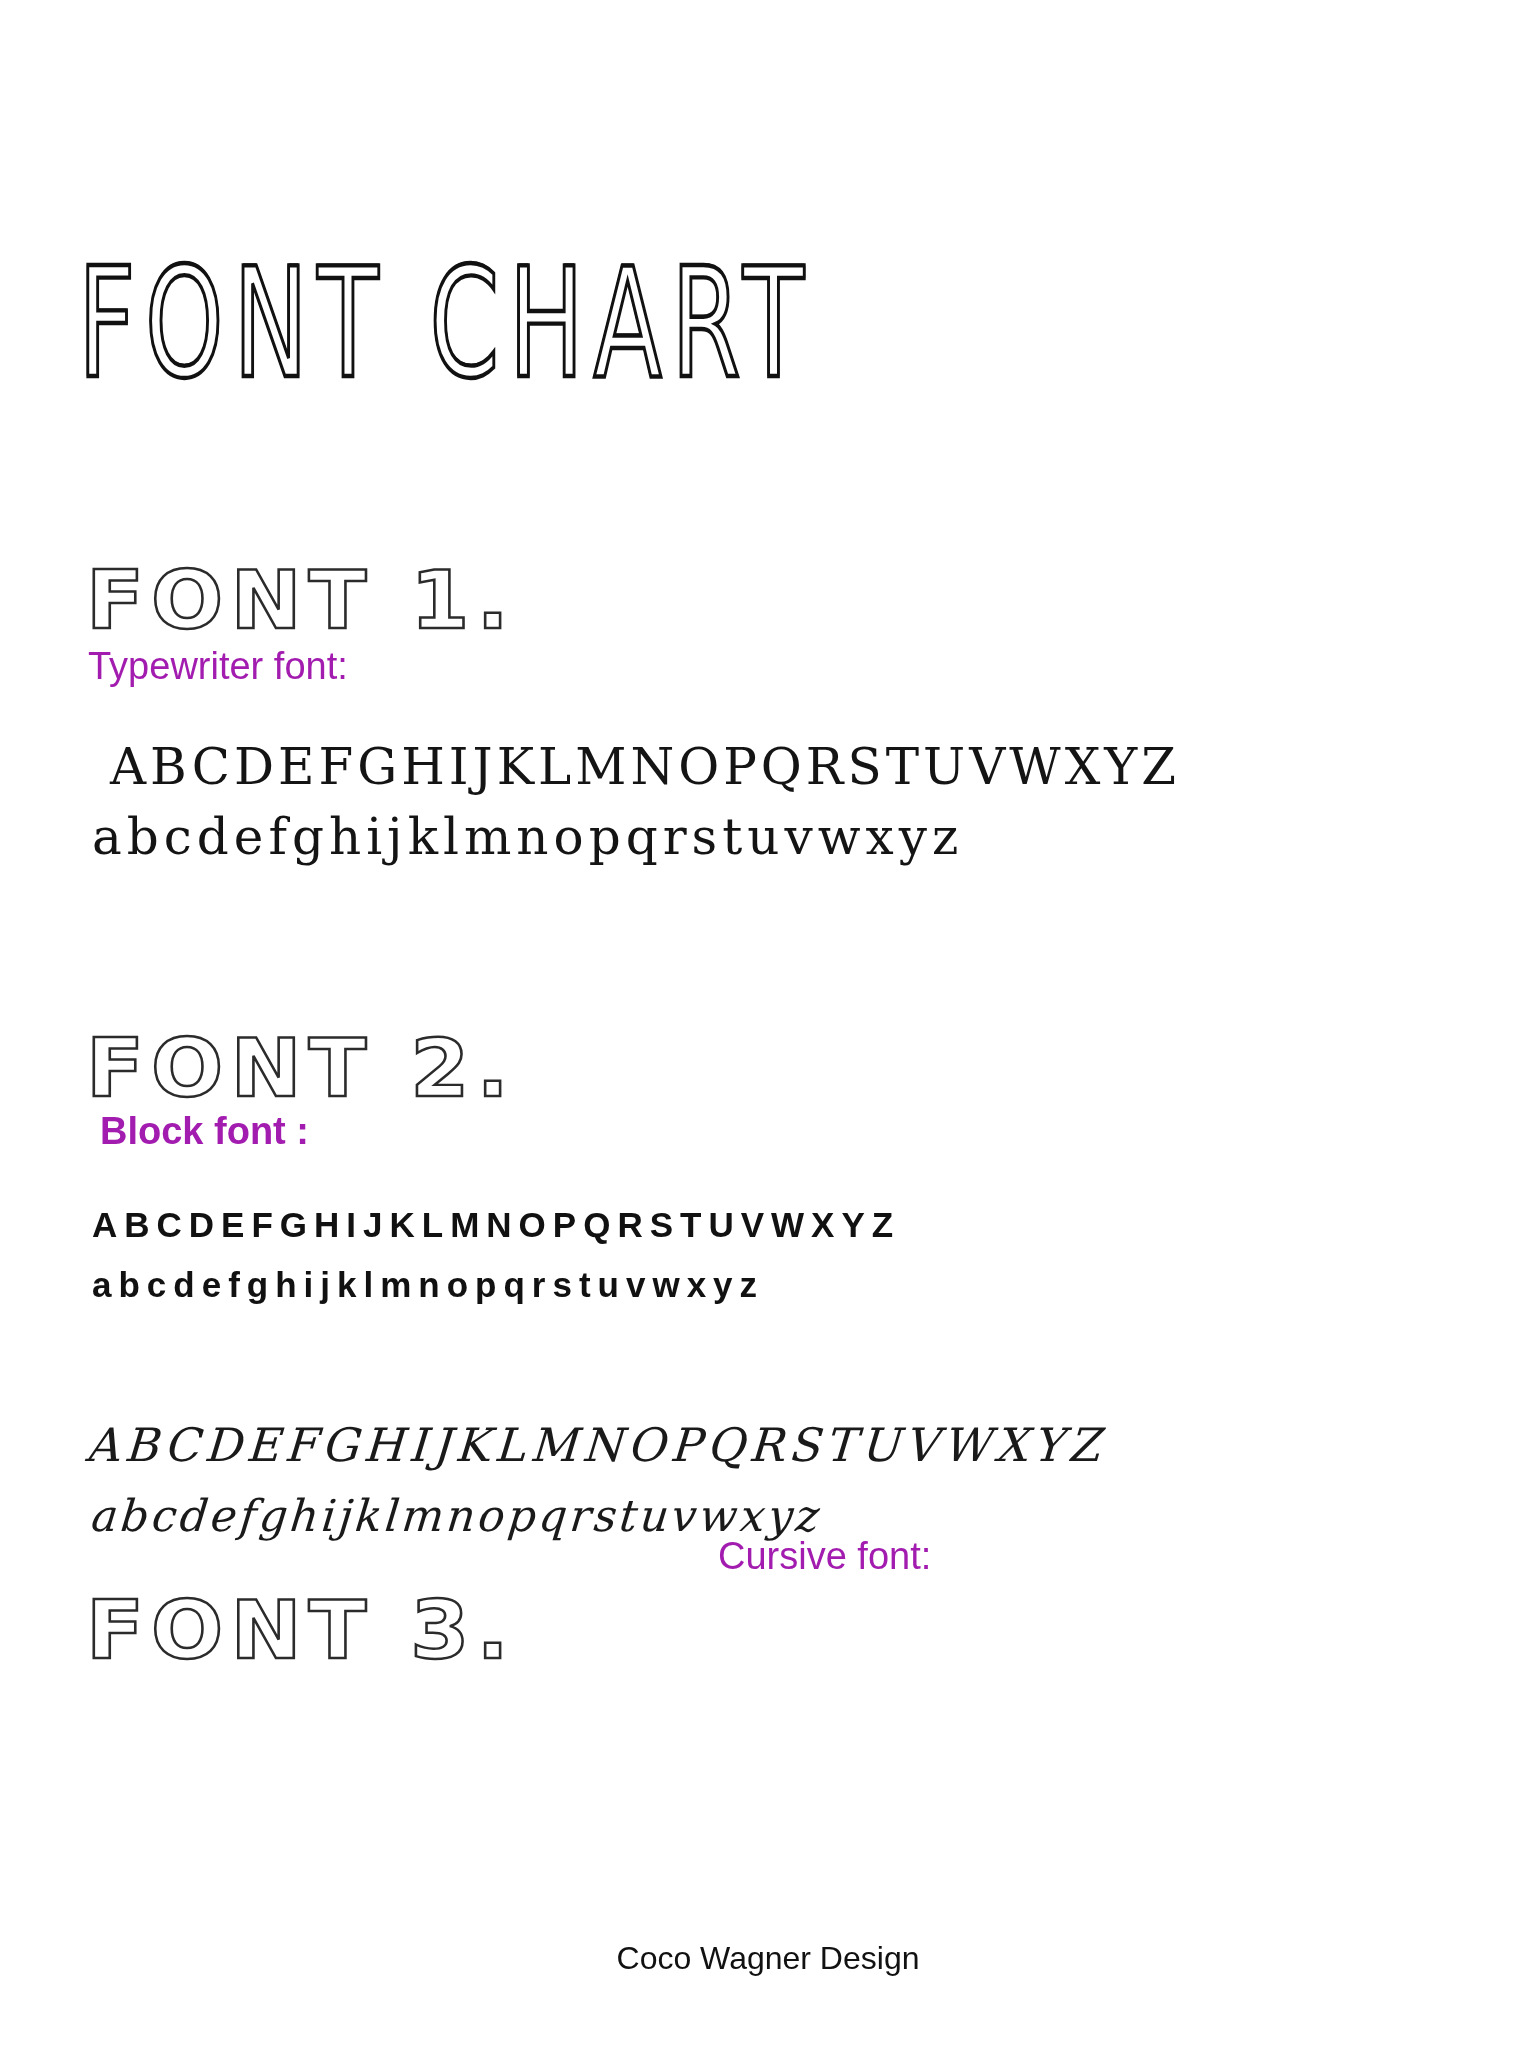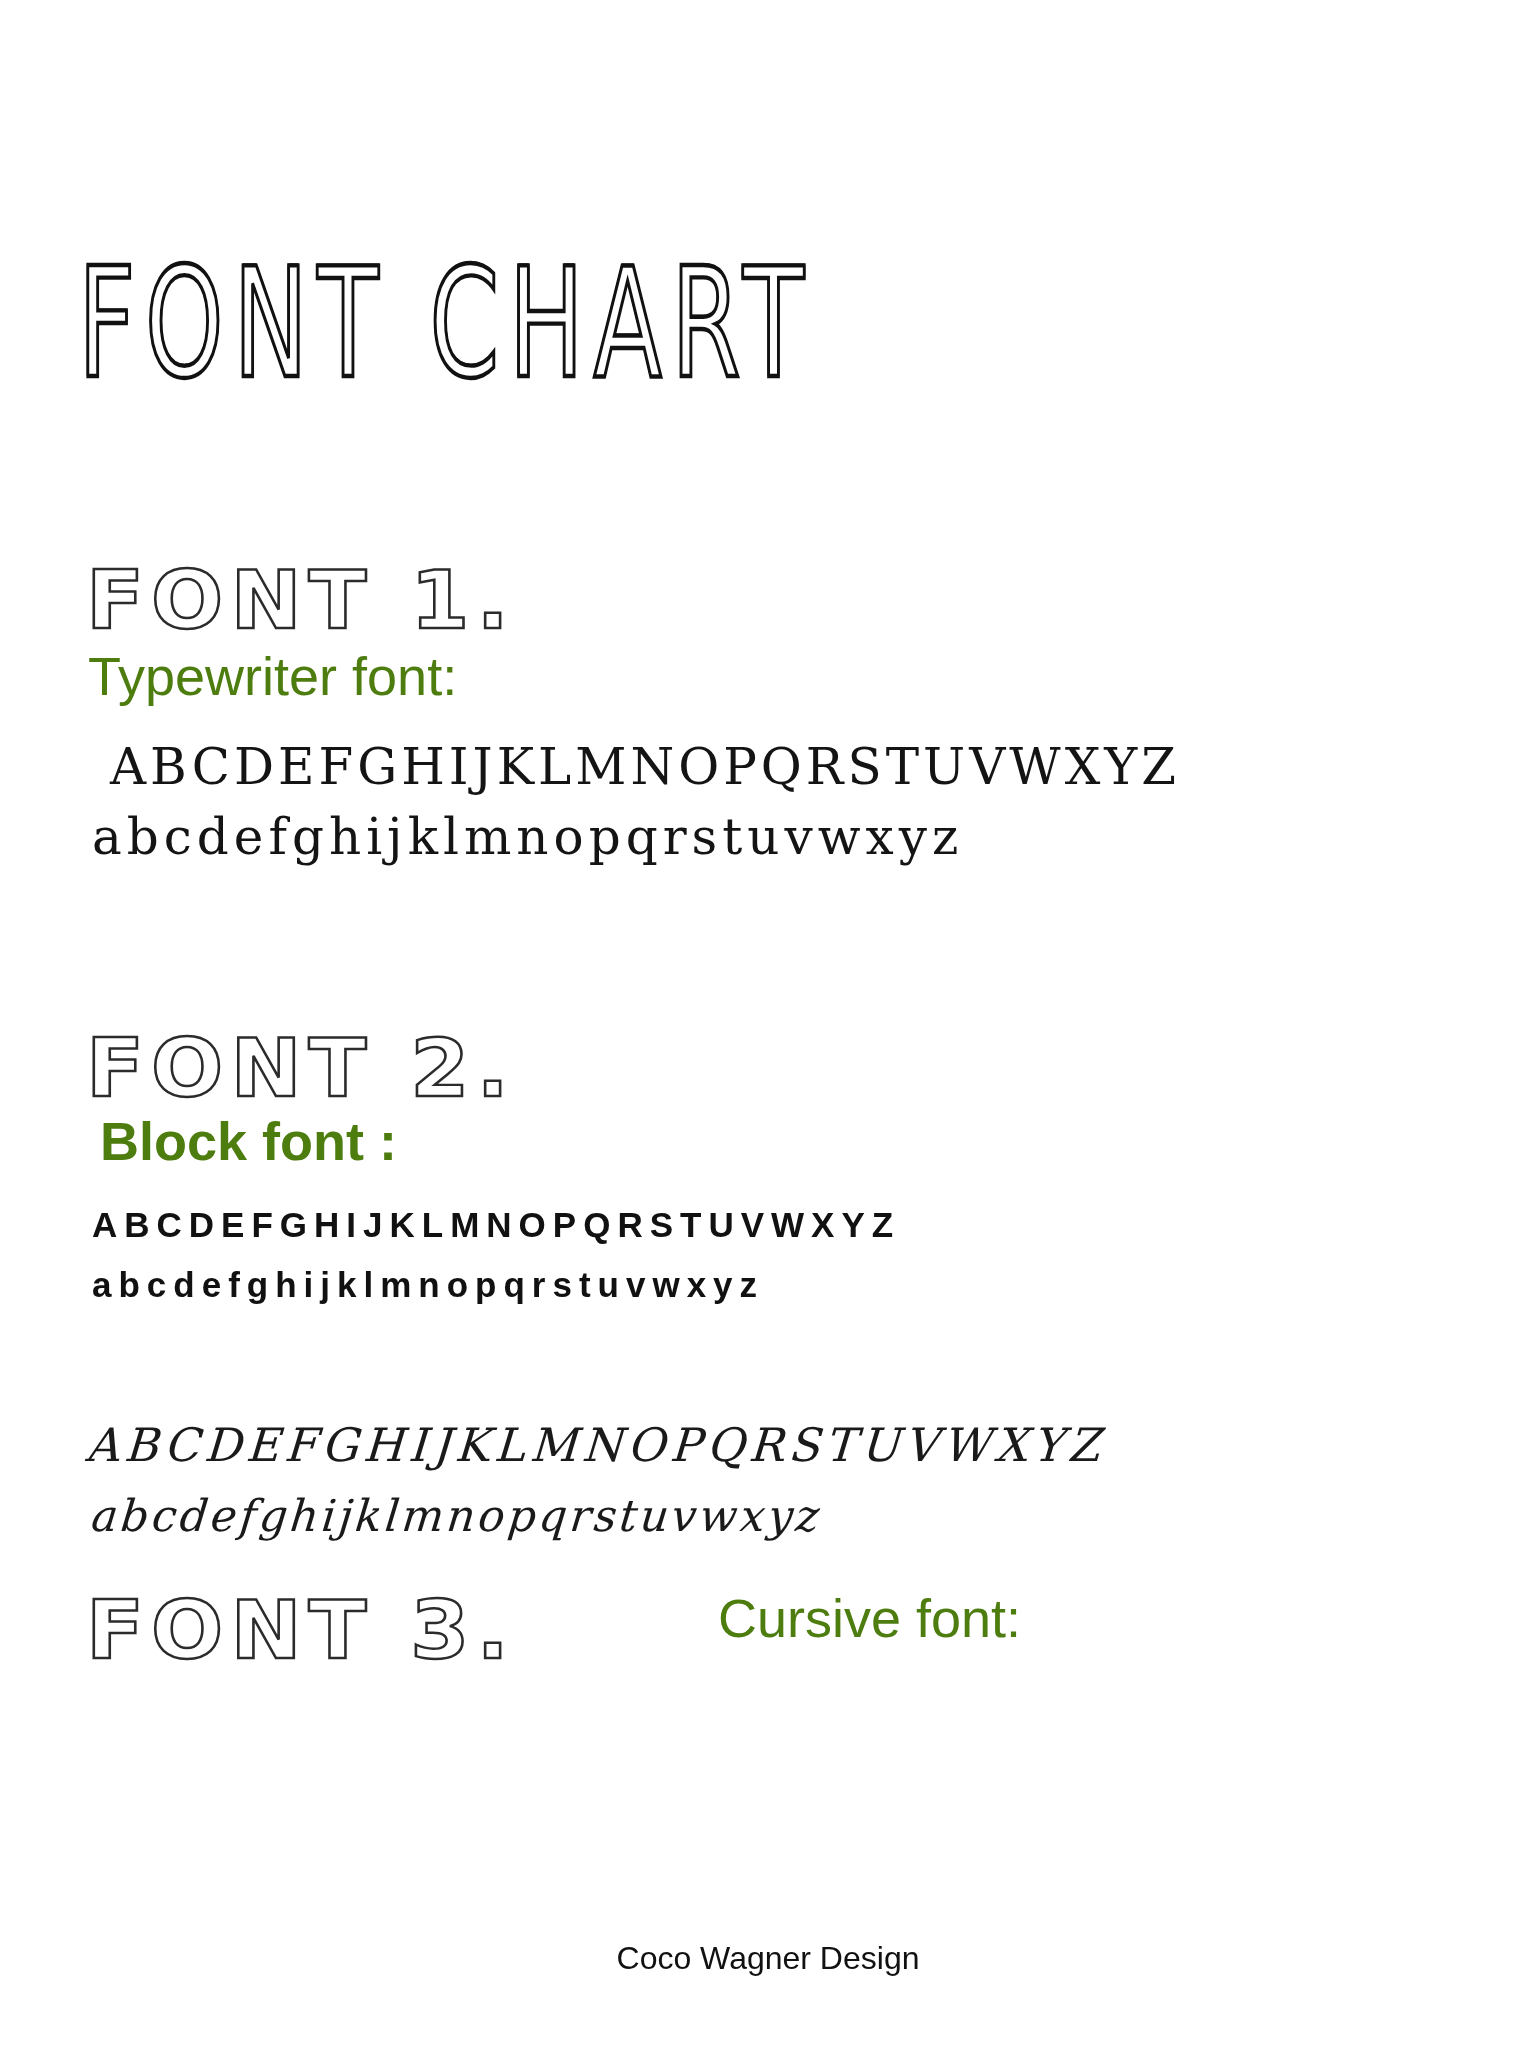--- a/index.html
+++ b/index.html
@@ -58,28 +58,28 @@
     white-space: nowrap;
   }
   #heading-1 { left: 86px; top: 560px; }
   #heading-2 { left: 86px; top: 1028px; }
   #heading-3 { left: 86px; top: 1590px; }
 
   
   .font-label {
     position: absolute;
     font-family: "Liberation Sans", sans-serif;
-    font-size: 54px;
+    font-size: 38px;
     font-weight: 400;
-    color: #4d7c0f;
+    color: #a21caf;
     white-space: nowrap;
   }
   #label-1 { left: 88px; top: 645px; }
   #label-2 { left: 100px; top: 1110px; font-weight: bold; }
-  #label-3 { left: 718px; top: 1587px; }
+  #label-3 { left: 718px; top: 1535px; }
 
   
   .specimen {
     position: absolute;
     white-space: nowrap;
   }
 
   
   .specimen.serif-upper,
   .specimen.serif-lower {

